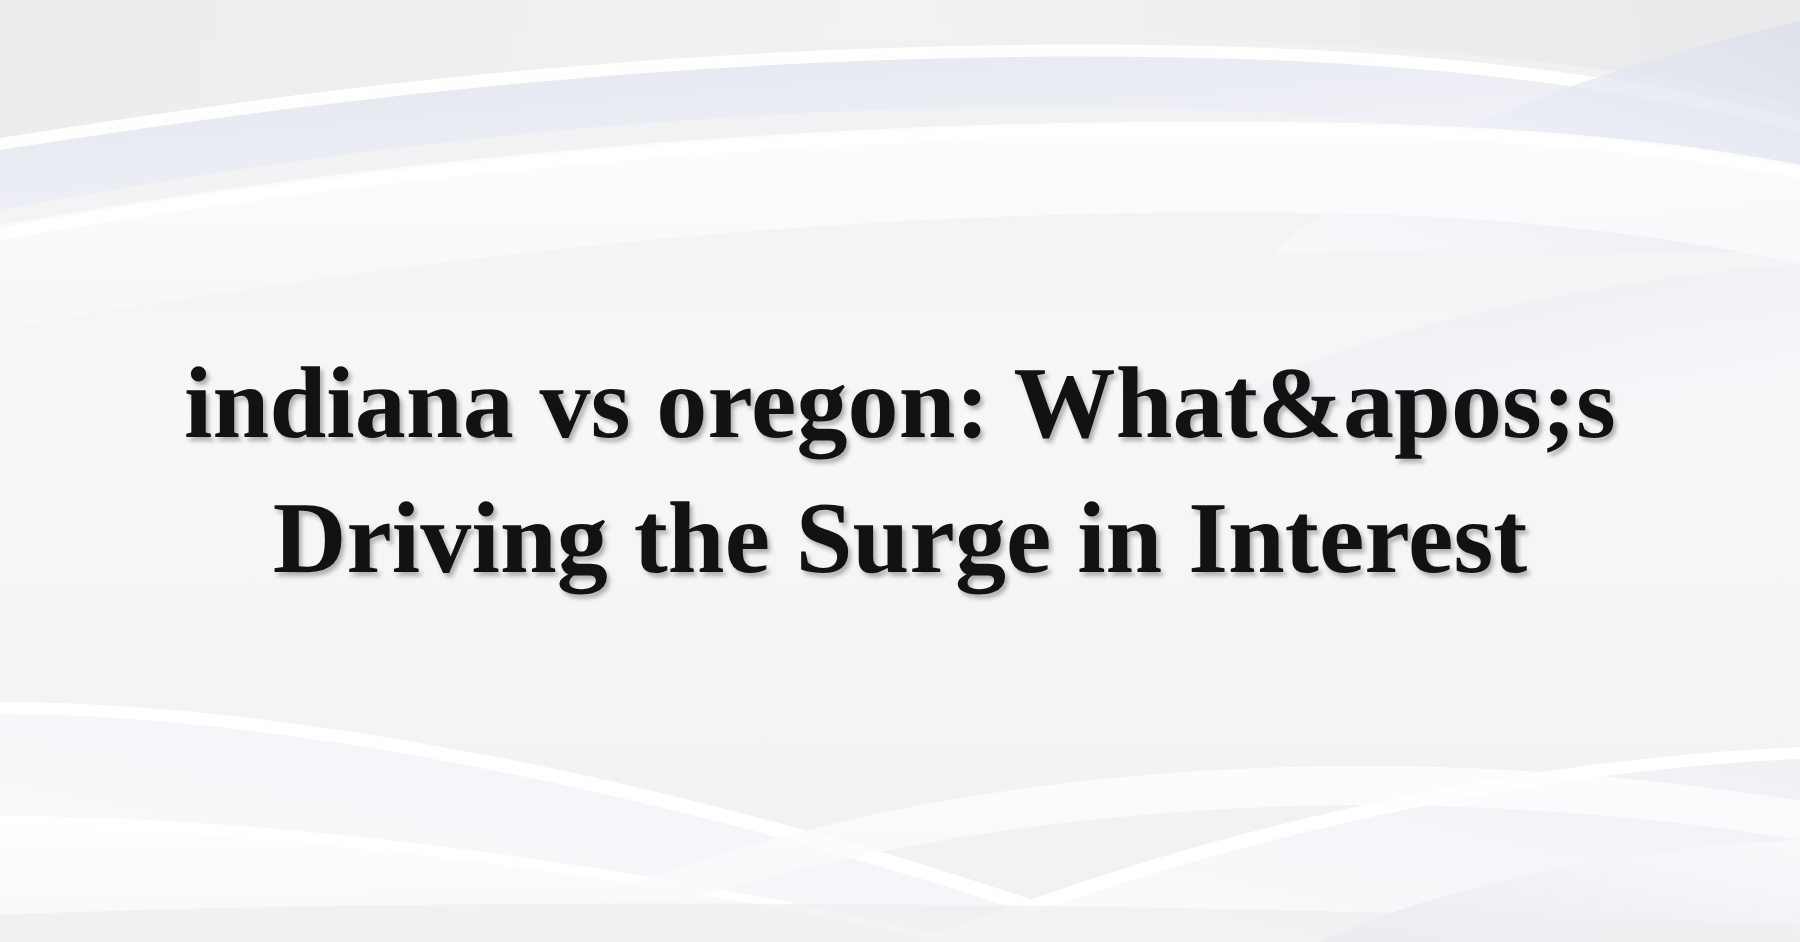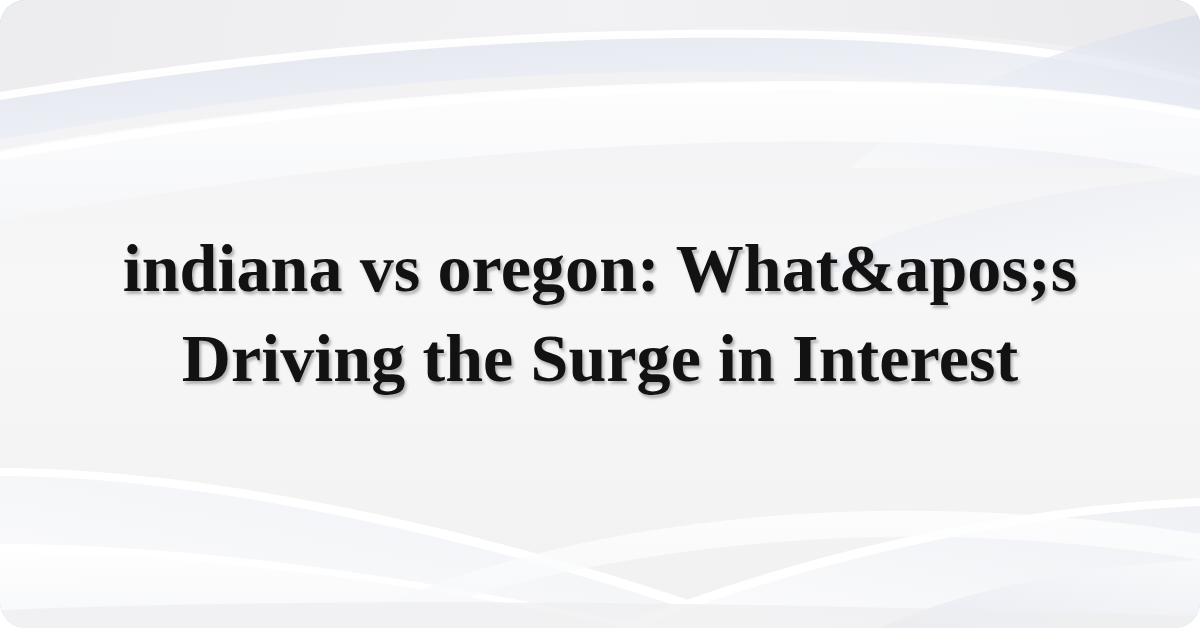--- a/index.html
+++ b/index.html
@@ -11,21 +11,20 @@
   body {
     font-family: "Liberation Serif", "DejaVu Serif", serif;
   }
 
   .card {
     position: relative;
     width: 1200px;
     height: 628px;
     overflow: hidden;
     background: #14b8a6;
-    border-radius: 26px;
   }
 
   
   .bg-waves {
     position: absolute;
     inset: 0;
     width: 1200px;
     height: 628px;
     display: block;
     pointer-events: none;

